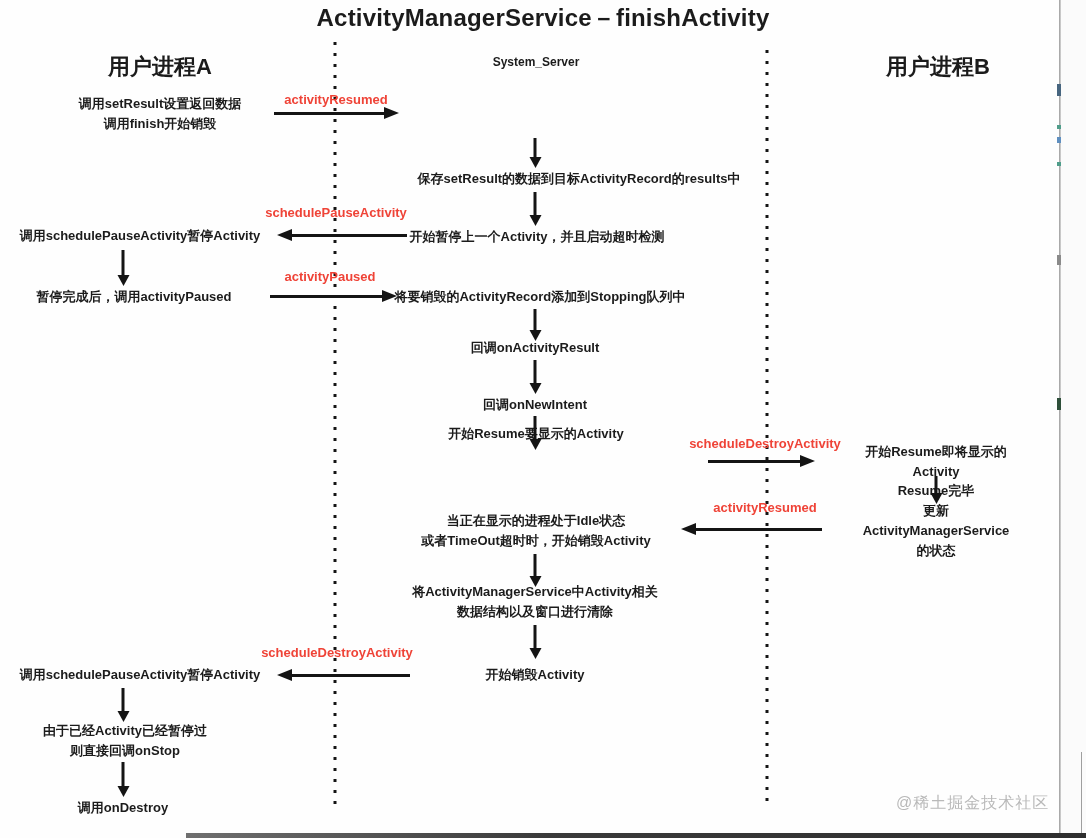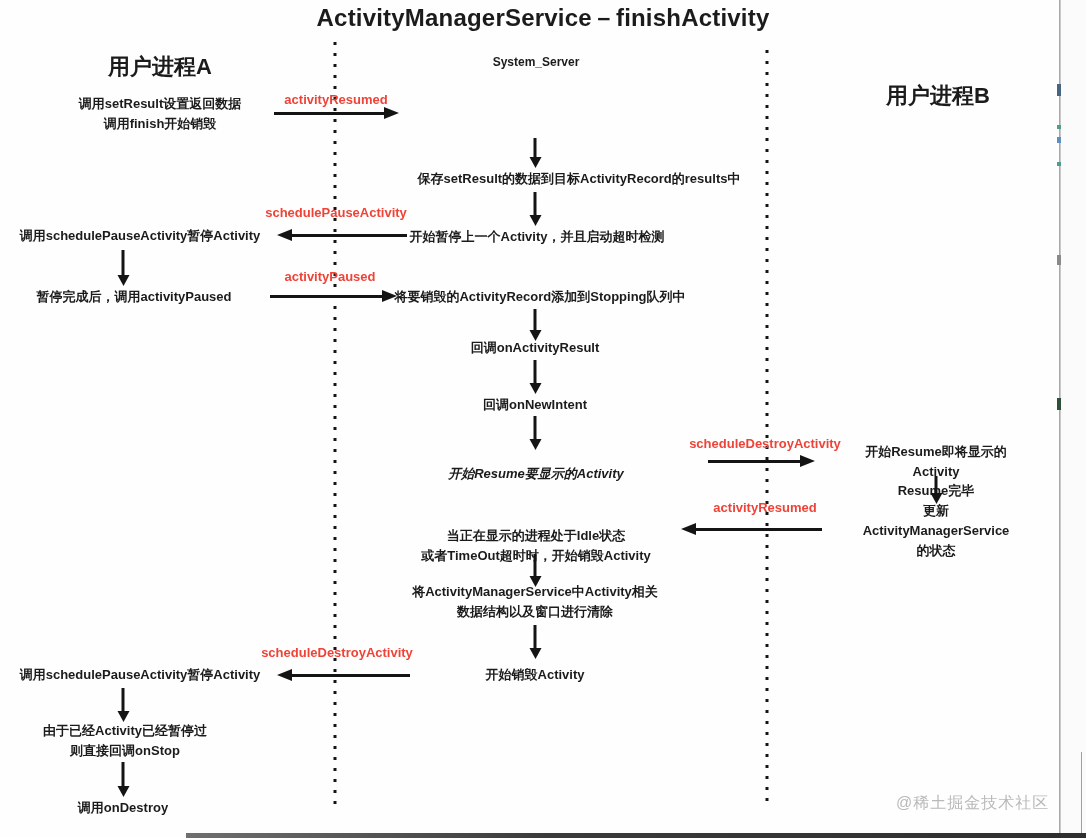--- a/index.html
+++ b/index.html
@@ -129,41 +129,41 @@
 </style>
 </head>
 <body>
 
 <div id="canvas">
 
   <div class="title">ActivityManagerService－finishActivity</div>
 
   <div class="lane-header" style="left:160px; top:52px;">用户进程A</div>
   <div class="lane-header server" style="left:536px; top:55px;">System_Server</div>
-  <div class="lane-header" style="left:938px; top:52px;margin-top:29px;">用户进程B</div>
+  <div class="lane-header" style="left:938px; top:52px;">用户进程B</div>
 
   <div class="lifeline" style="left:335px; top:42px; height:766px;"></div>
   <div class="lifeline" style="left:767px; top:50px; height:756px;"></div>
 
   <div class="node" style="left:160px; top:114px;">调用setResult设置返回数据
 调用finish开始销毁</div>
   <div class="node" style="left:140px; top:236px;">调用schedulePauseActivity暂停Activity</div>
   <div class="node" style="left:134px; top:297px;">暂停完成后，调用activityPaused</div>
   <div class="node" style="left:140px; top:675px;">调用schedulePauseActivity暂停Activity</div>
   <div class="node" style="left:125px; top:741px;">由于已经Activity已经暂停过
 则直接回调onStop</div>
   <div class="node" style="left:123px; top:808px;">调用onDestroy</div>
 
   <div class="node" style="left:536px; top:179px;margin-left:43px;">保存setResult的数据到目标ActivityRecord的results中</div>
   <div class="node" style="left:537px; top:237px;">开始暂停上一个Activity，并且启动超时检测</div>
   <div class="node" style="left:540px; top:297px;">将要销毁的ActivityRecord添加到Stopping队列中</div>
   <div class="node" style="left:535px; top:348px;">回调onActivityResult</div>
   <div class="node" style="left:535px; top:405px;">回调onNewIntent</div>
-  <div class="node" style="left:536px; top:474px;font-style:italic;">开始Resume要显示的Activity</div>
-  <div class="node" style="left:536px; top:546px;">当正在显示的进程处于Idle状态
+  <div class="node" style="left:536px; top:434px;">开始Resume要显示的Activity</div>
+  <div class="node" style="left:536px; top:531px;">当正在显示的进程处于Idle状态
 或者TimeOut超时时，开始销毁Activity</div>
   <div class="node" style="left:535px; top:602px;">将ActivityManagerService中Activity相关
 数据结构以及窗口进行清除</div>
   <div class="node" style="left:535px; top:675px;">开始销毁Activity</div>
 
   <div class="node" style="left:936px; top:462px;">开始Resume即将显示的Activity</div>
   <div class="node" style="left:936px; top:521px;">Resume完毕
 更新ActivityManagerService的状态</div>
 
   <div class="msg-label" style="left:336px; top:92px;">activityResumed</div>

